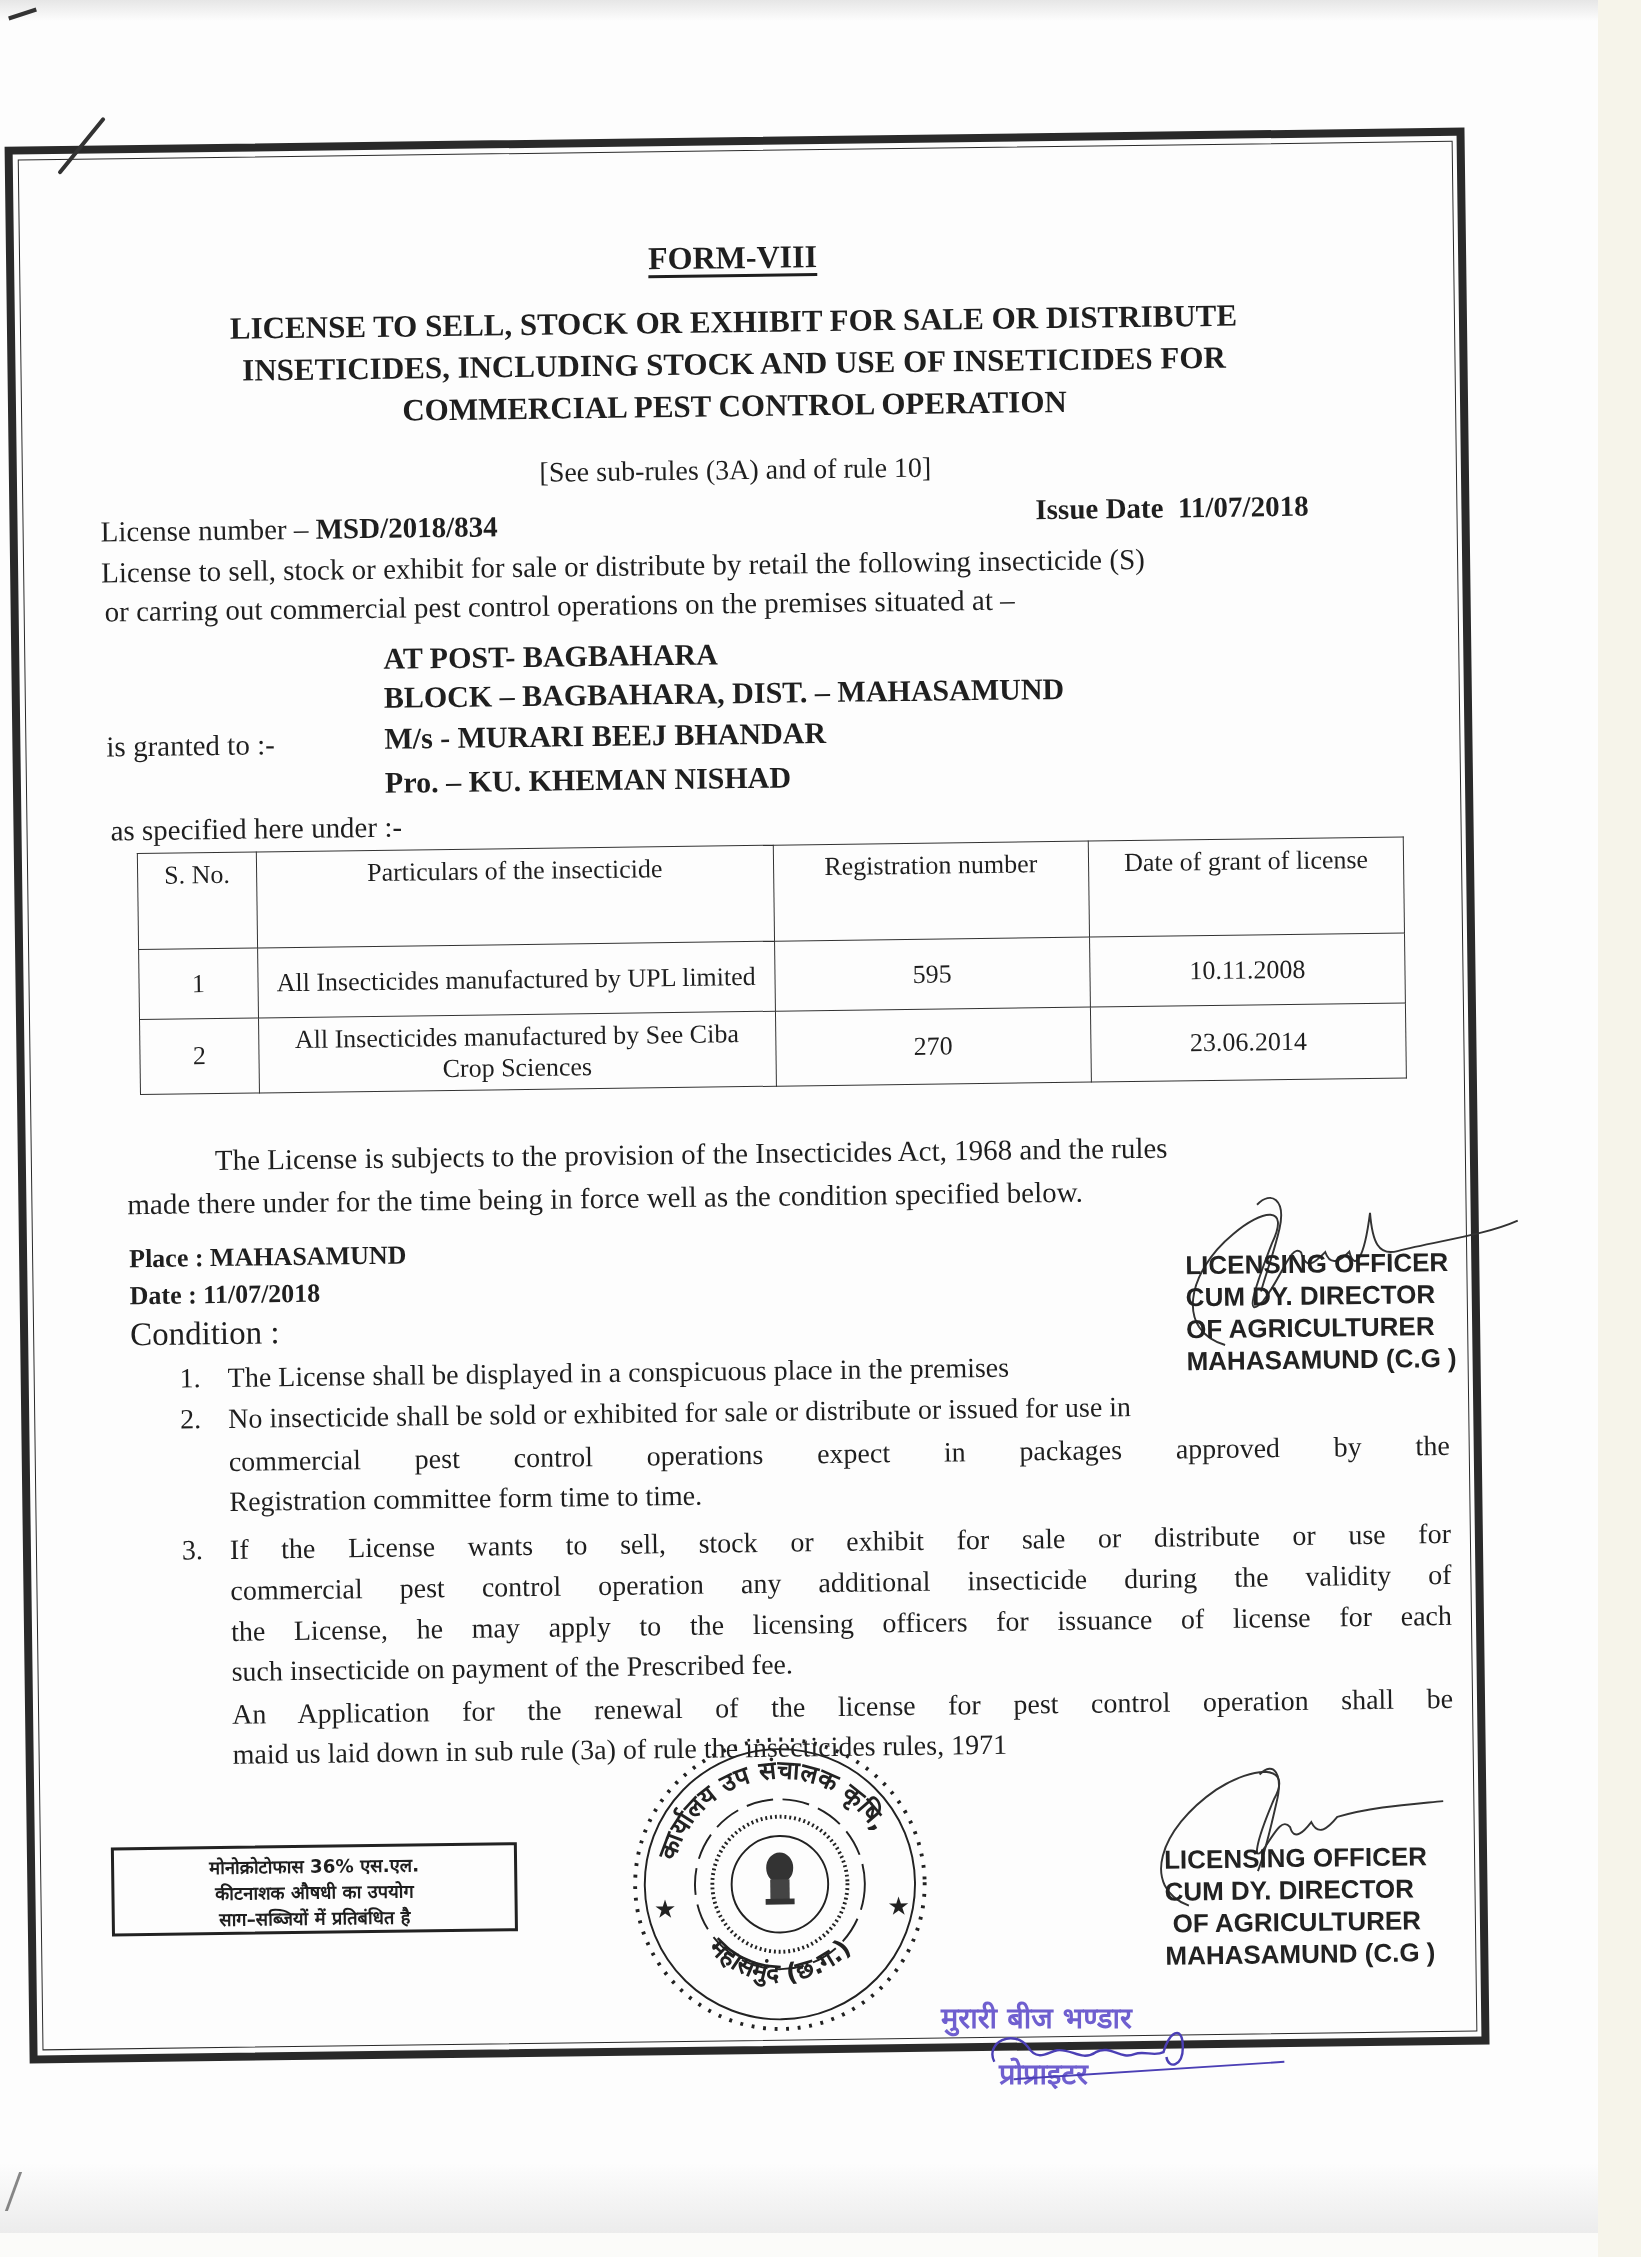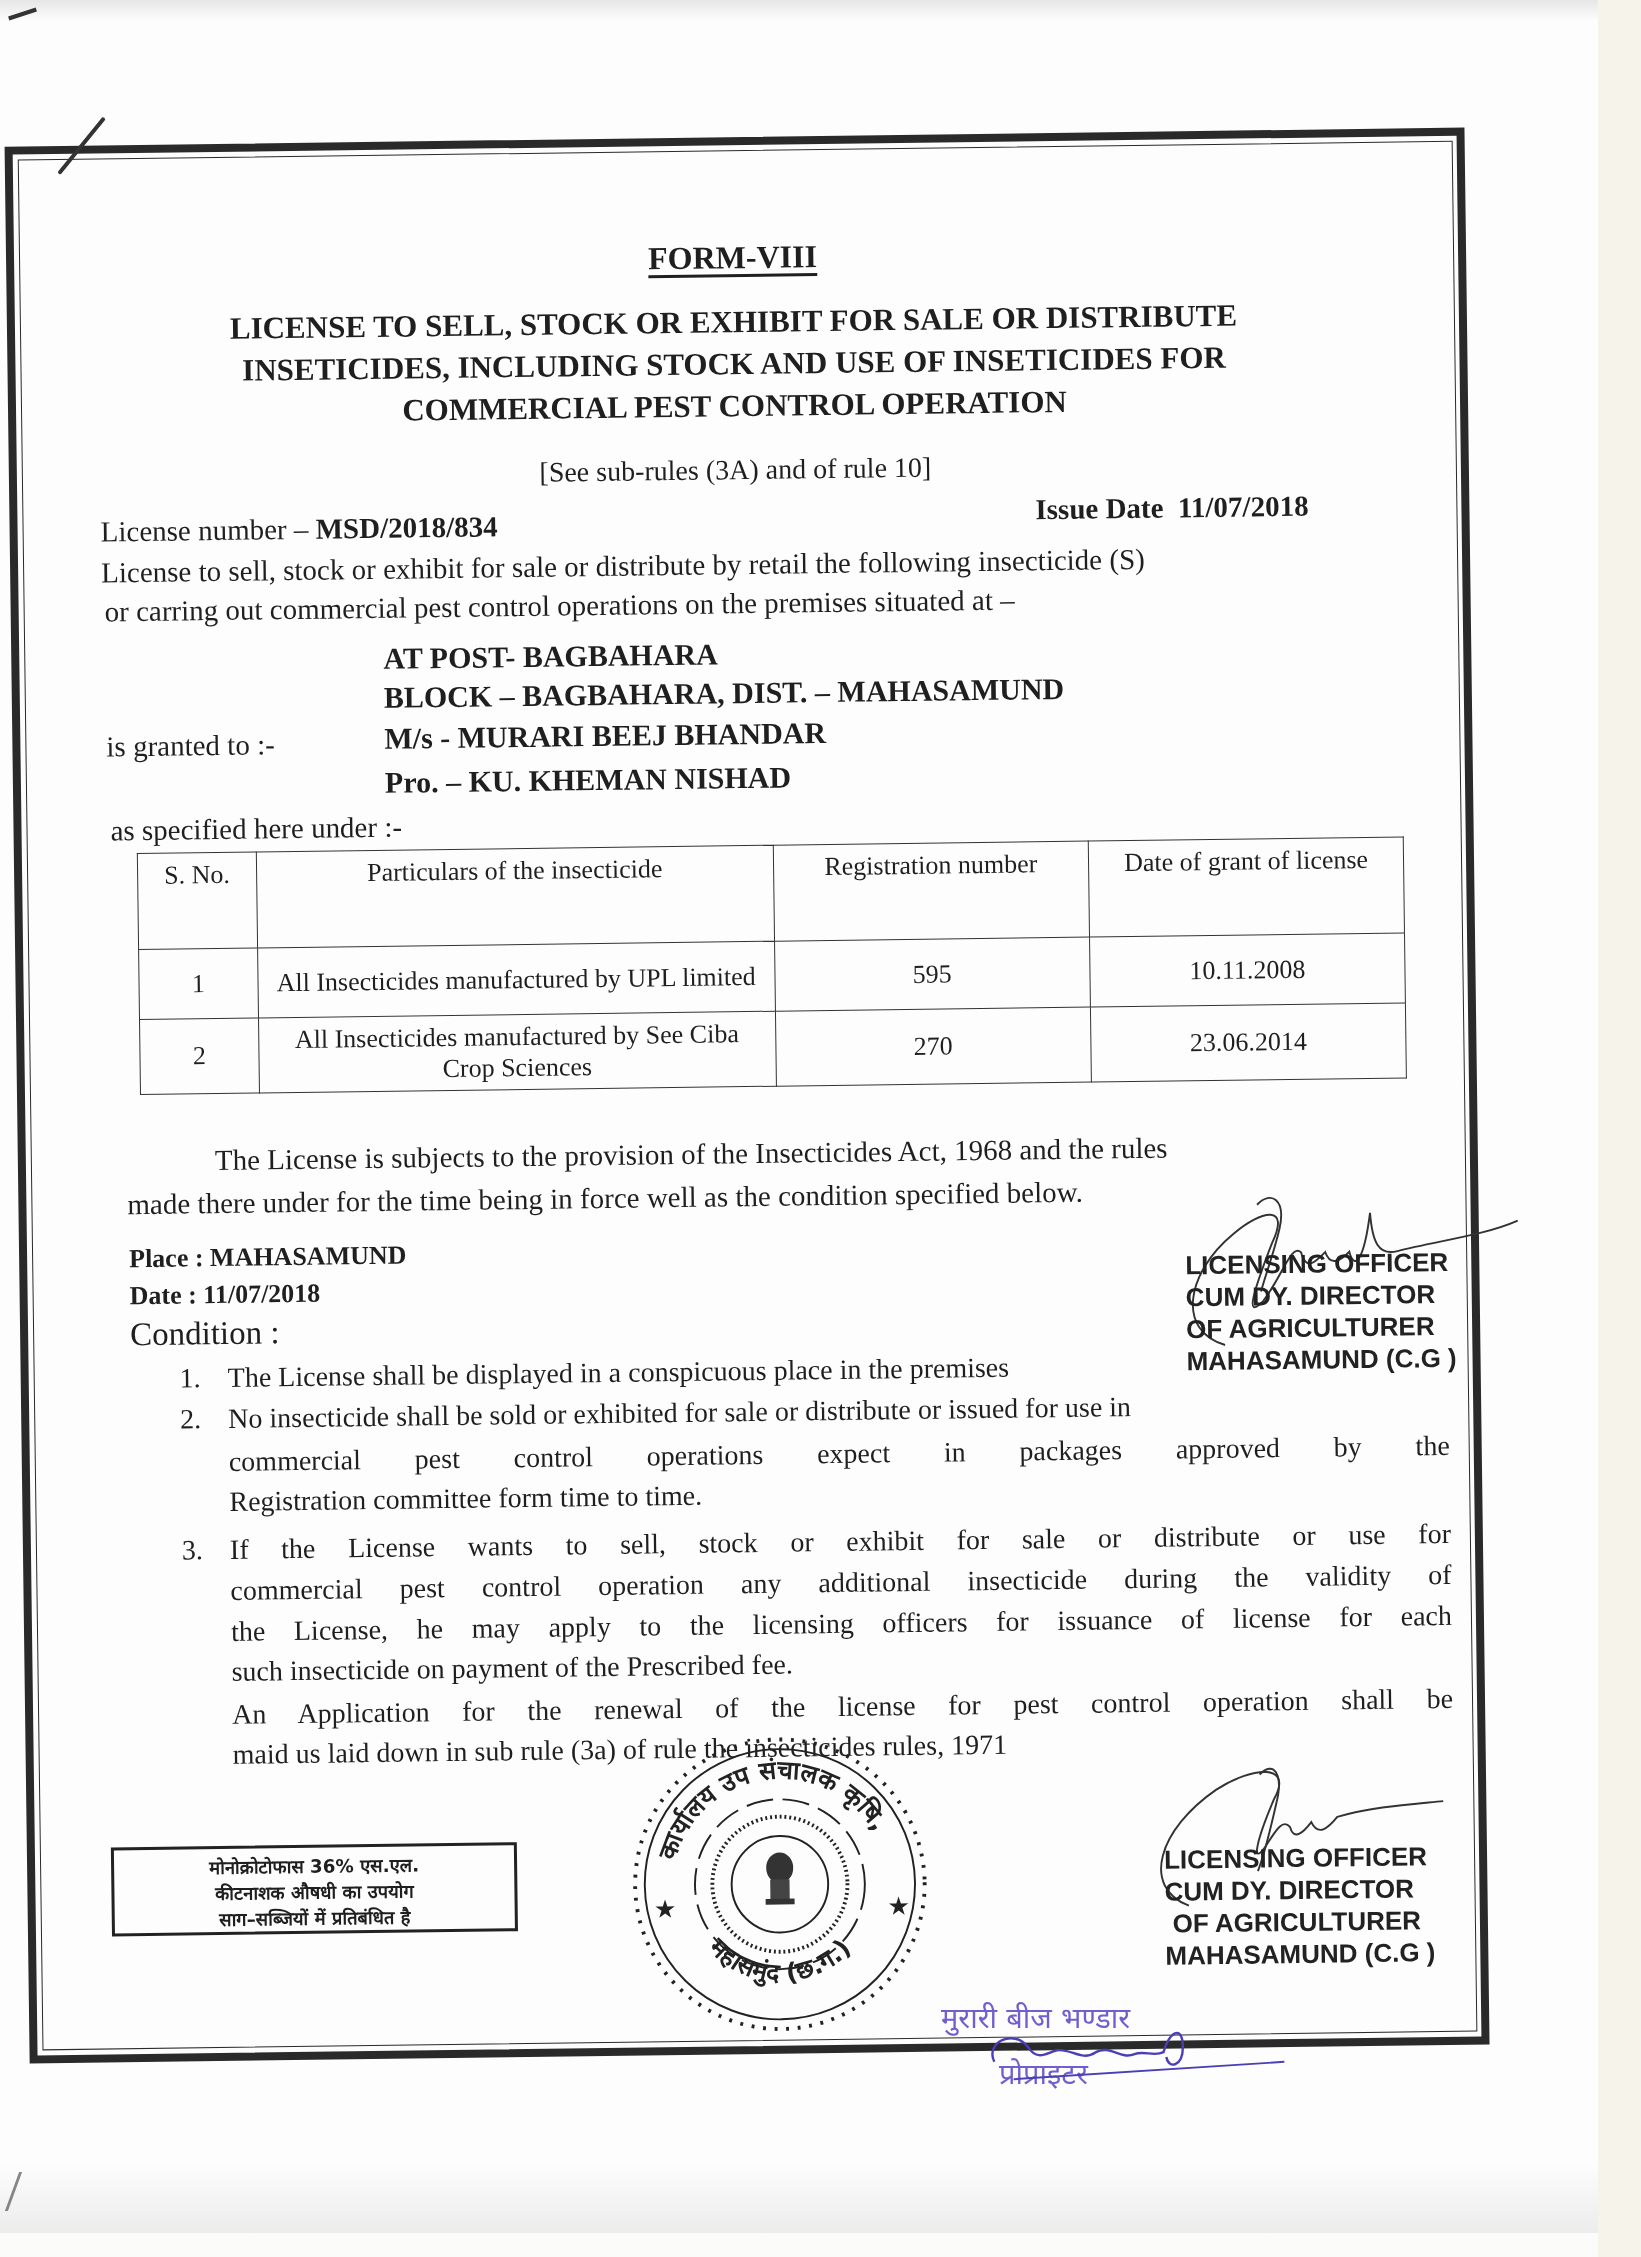--- a/index.html
+++ b/index.html
@@ -44,21 +44,21 @@
   .cline { position:absolute; font-size:28px; }
   .justify { width:1221px; text-align:justify; text-align-last:justify; }
 
   .sig-block { position:absolute; font-family:"Liberation Sans", "DejaVu Sans", sans-serif; font-weight:bold; font-size:26px; line-height:32px; color:#222; text-align:left; }
   .sig-block .ln { display:block; white-space:nowrap; }
   .sig-scribble { position:absolute; }
 
   .hindi-box { position:absolute; left:101px; top:1839px; width:406px; height:89px; border:3.9px solid #222; box-sizing:border-box;
                font-family:"DejaVu Sans", sans-serif; font-weight:bold; font-size:18.3px; line-height:26px; text-align:center; padding-top:5.8px; }
   .seal { position:absolute; left:618px; top:1733px; width:304px; height:304px; }
-  .purple-stamp { position:absolute; left:941px; top:1997px; width:261px; color:#6f5fcf; font-family:"DejaVu Sans", sans-serif; font-weight:normal; }
+  .purple-stamp { position:absolute; left:941px; top:1997px; width:261px; color:#6f5fcf; font-family:"DejaVu Sans", sans-serif; font-weight:bold; }
   .purple-stamp .top { font-size:29px; }
   .purple-stamp .bot { font-size:29px; margin-left:58px; margin-top:17.4px; }
 </style>
 </head>
 <body>
 
 <div class="page"></div>
 <div class="edge-strip"></div>
 <div class="top-shade"></div>
 <div class="bottom-shade"></div>

